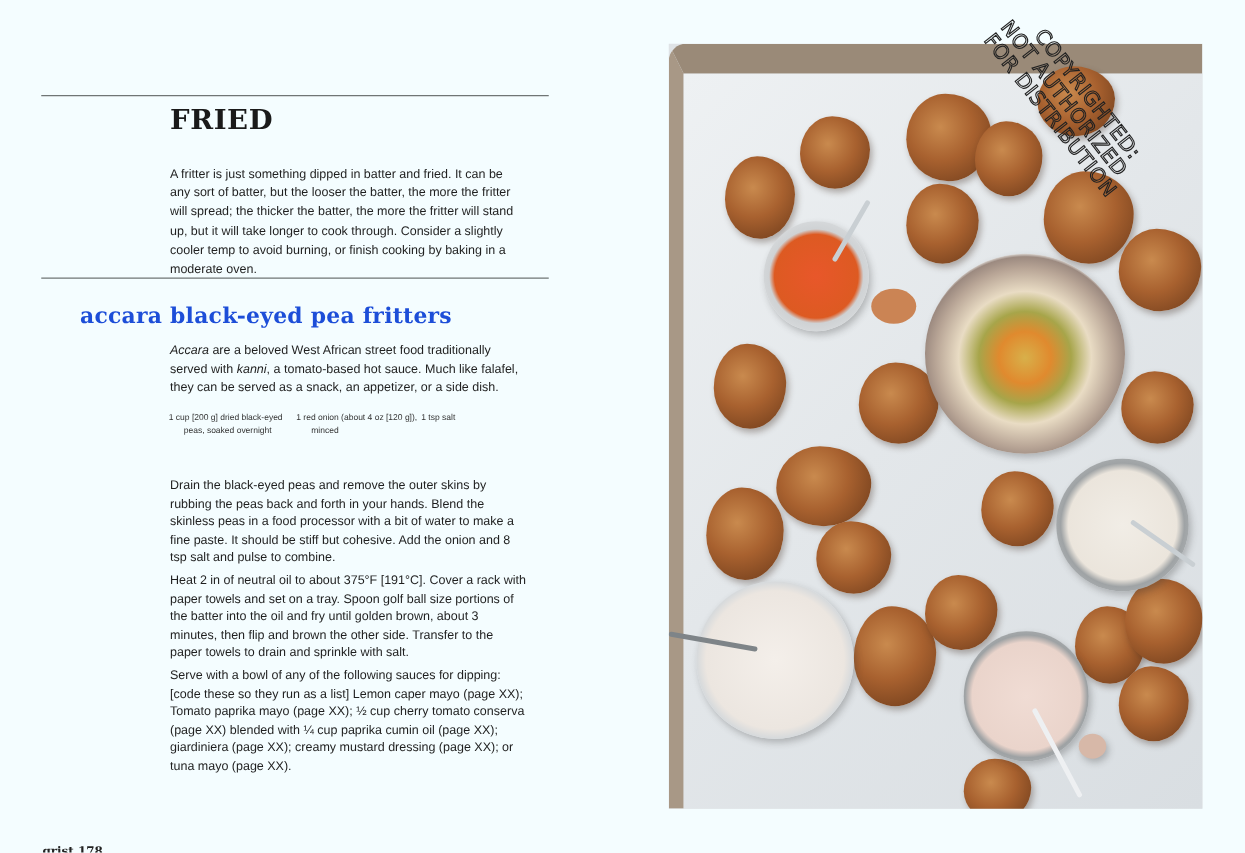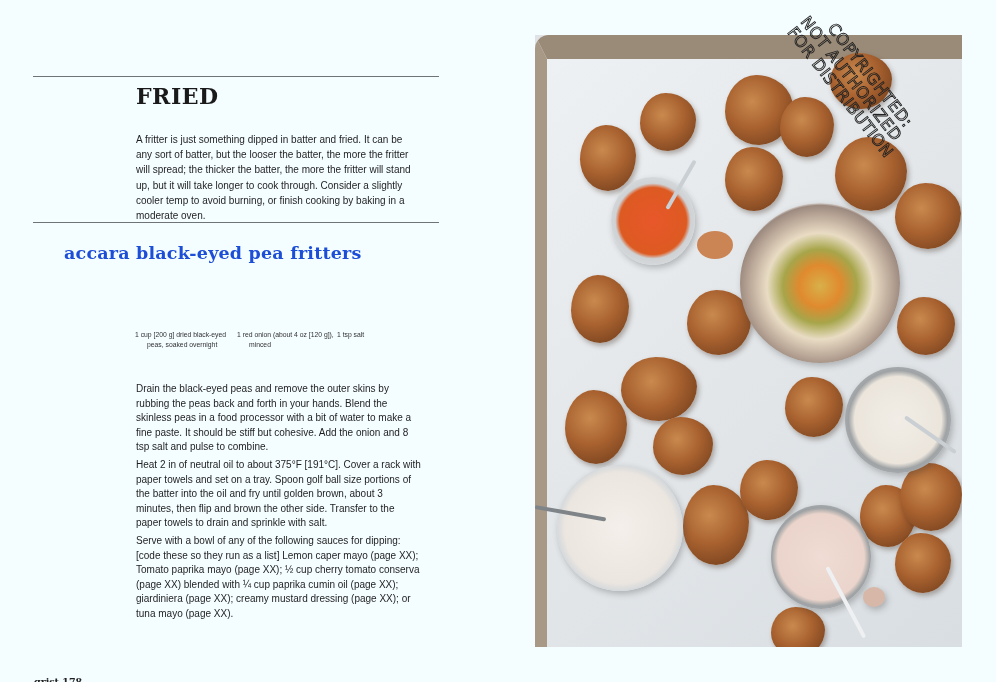--- a/index.html
+++ b/index.html
@@ -97,20 +97,21 @@
 </head>
 <body>
 
 <div class="page-left">
   <div class="rule top"></div>
   <h1 class="section-title">FRIED</h1>
   <p class="intro">A fritter is just something dipped in batter and fried. It can be any sort of batter, but the looser the batter, the more the fritter will spread; the thicker the batter, the more the fritter will stand up, but it will take longer to cook through. Consider a slightly cooler temp to avoid burning, or finish cooking by baking in a moderate oven.</p>
   <div class="rule mid"></div>
 
   <h2 class="recipe-title">accara black-eyed pea fritters</h2>
+  <p class="headnote"><em>Accara</em><span> are a beloved West African street food traditionally served with </span><em>kanni</em><span>, a tomato-based hot sauce. Much like falafel, they can be served as a snack, an appetizer, or a side dish.</span></p>
 
   <div class="ingredients">
     <div class="ing c1">1 cup [200 g] dried black-eyed peas, soaked overnight</div>
     <div class="ing c2">1 red onion (about 4 oz [120 g]), minced</div>
     <div class="ing c3">1 tsp salt</div>
   </div>
 
   <div class="method">
     <p>Drain the black-eyed peas and remove the outer skins by rubbing the peas back and forth in your hands. Blend the skinless peas in a food processor with a bit of water to make a fine paste. It should be stiff but cohesive. Add the onion and 8 tsp salt and pulse to combine.</p>
     <p>Heat 2 in of neutral oil to about 375°F [191°C]. Cover a rack with paper towels and set on a tray. Spoon golf ball size portions of the batter into the oil and fry until golden brown, about 3 minutes, then flip and brown the other side. Transfer to the paper towels to drain and sprinkle with salt.</p>

